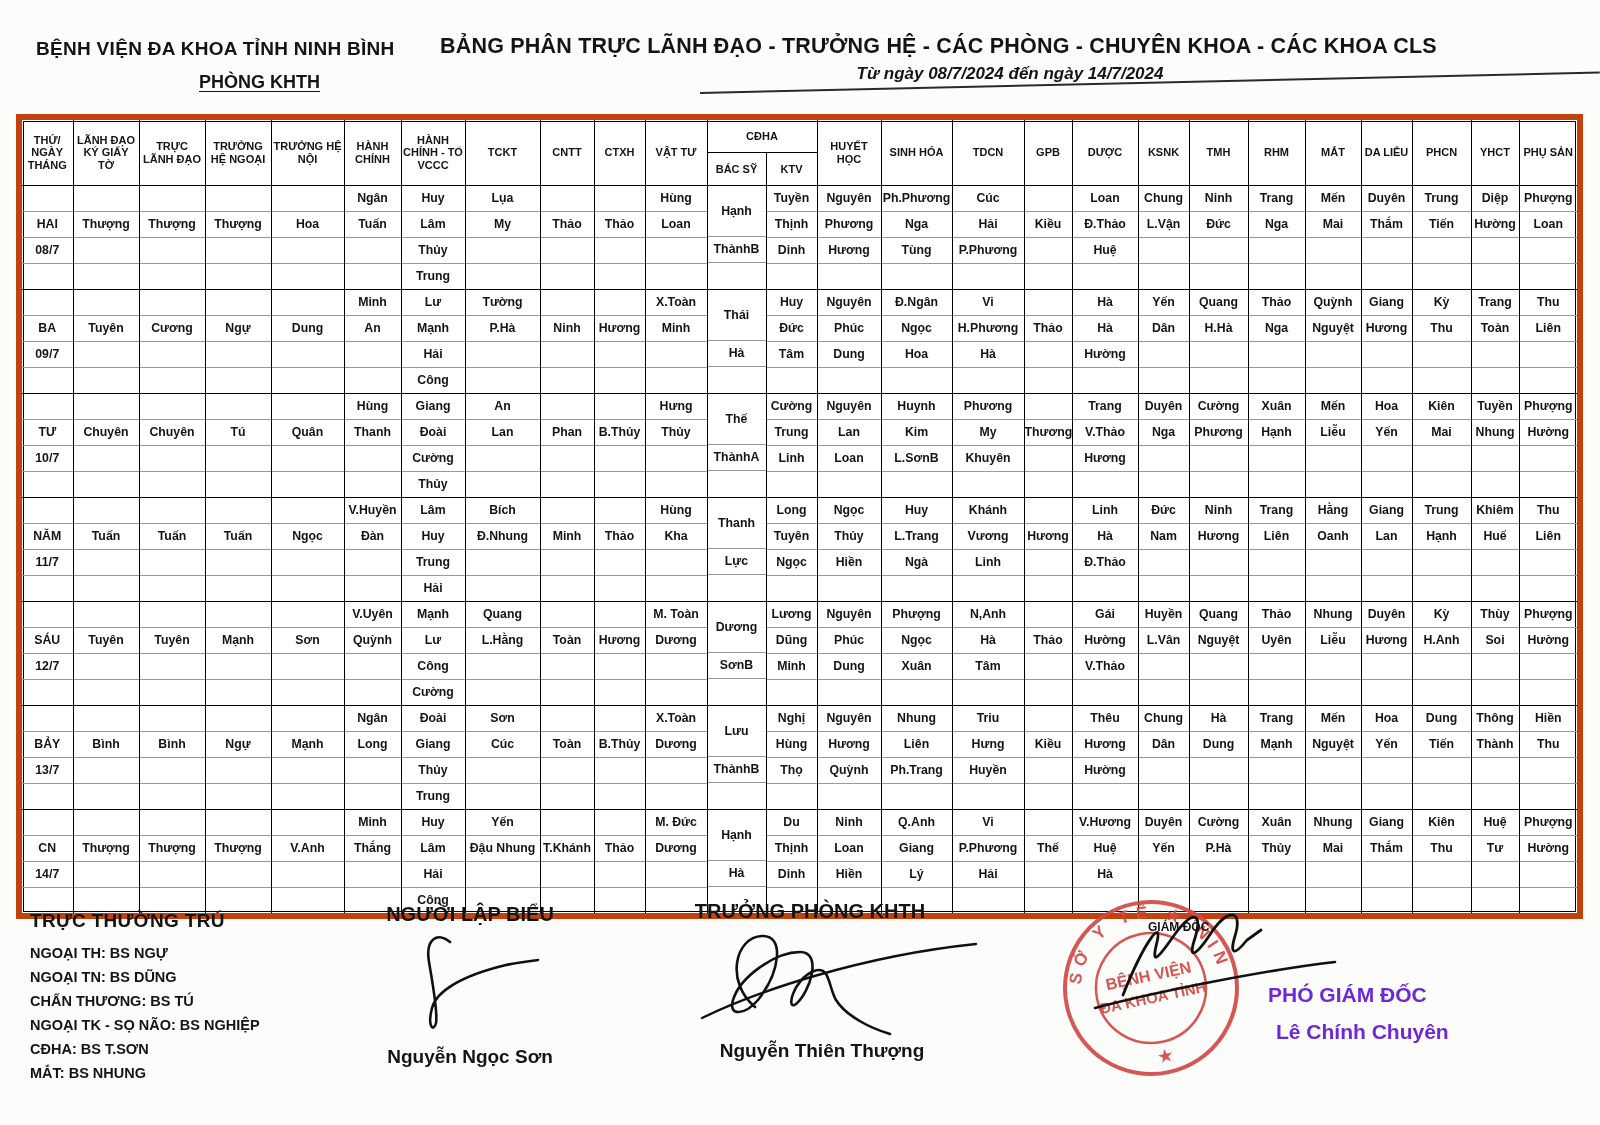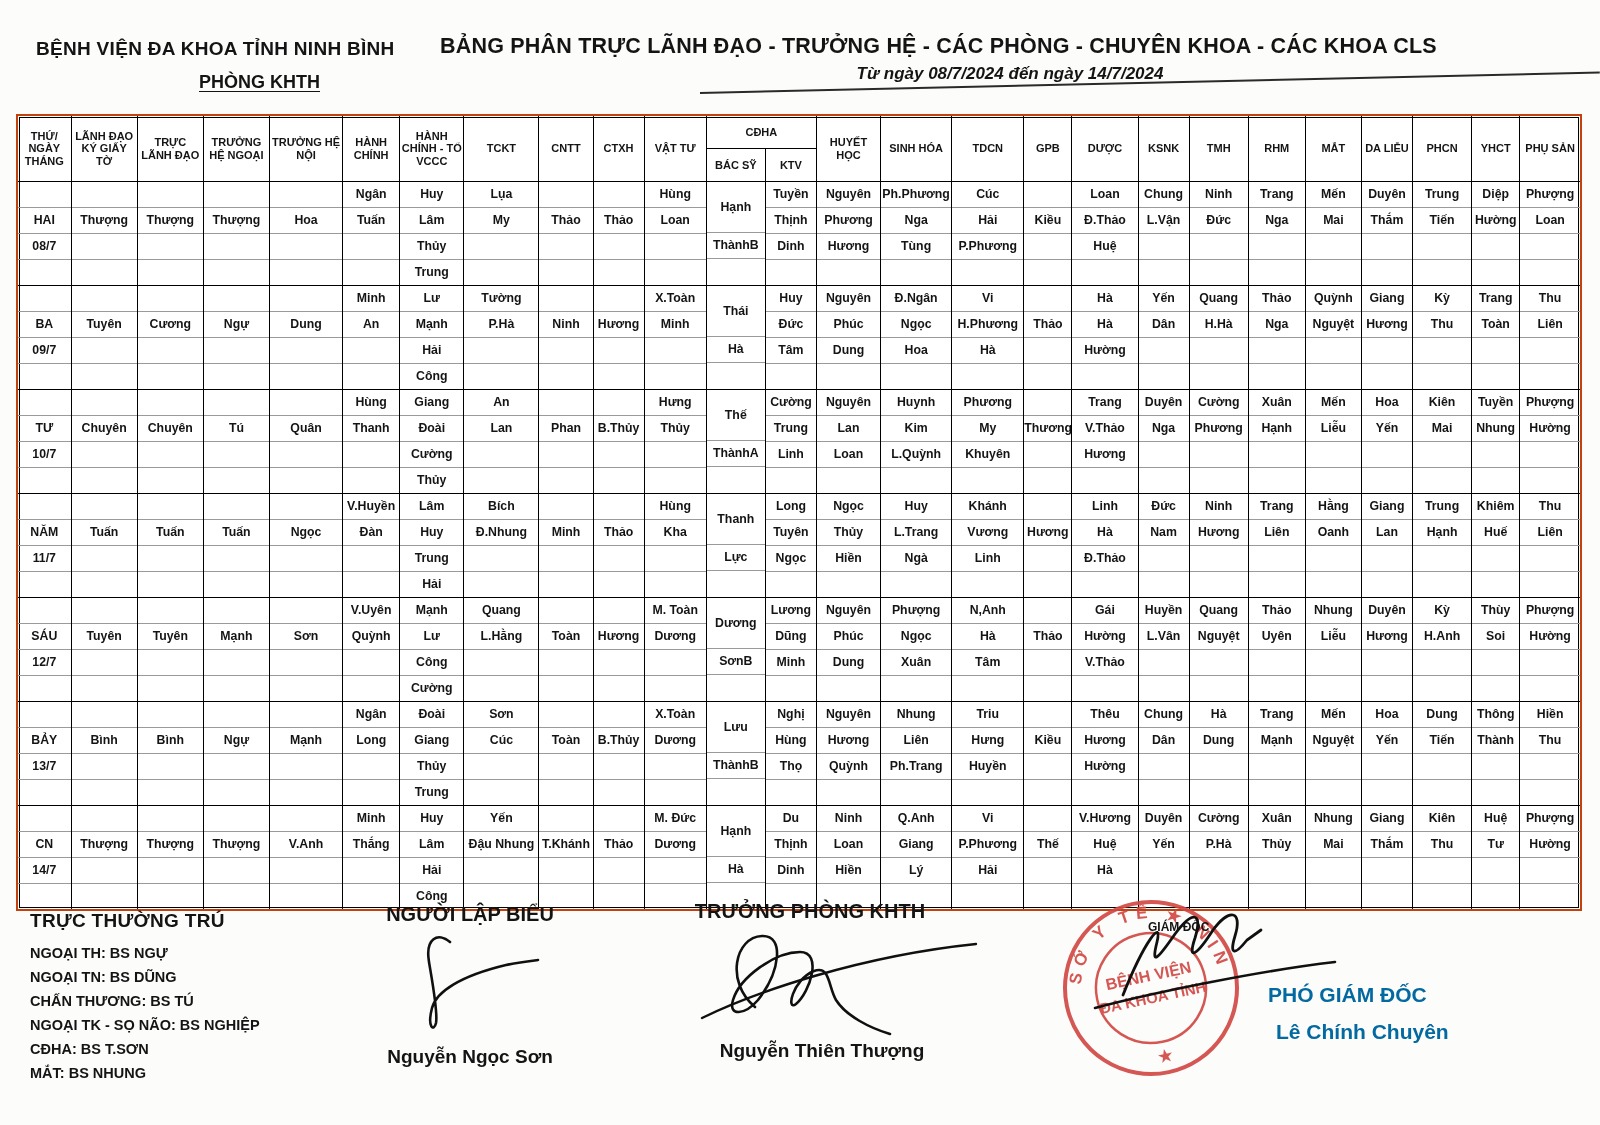--- a/index.html
+++ b/index.html
@@ -5,42 +5,42 @@
   html,body{margin:0;padding:0;}
   body{width:1600px;height:1125px;background:#fcfcfa;font-family:"Liberation Sans",sans-serif;color:#141414;position:relative;overflow:hidden;}
   .abs{position:absolute;}
   
   .org{left:36px;top:38px;font-size:19px;font-weight:bold;letter-spacing:.3px;text-align:center;}
   .dept{left:152px;top:72px;font-size:18px;font-weight:bold;text-decoration:underline;text-underline-offset:3px;margin-left:47px;}
   .title{left:440px;top:34px;width:1140px;font-size:21.5px;font-weight:bold;letter-spacing:.2px;}
   .subtitle{left:440px;top:64px;width:1140px;text-align:center;font-size:17px;font-weight:bold;font-style:italic;}
   .scanline{left:700px;top:92px;width:900px;height:0;border-top:2px solid #2a2a2a;transform:rotate(-1.3deg);transform-origin:left center;}
   
-  table.roster{position:absolute;left:16px;top:114px;width:1566px;border-collapse:collapse;table-layout:fixed;background:#fff;border:2px solid #c2410c;box-shadow:0 0 0 1px #fff inset,0 0 0 2px #000 inset;}
+  table.roster{position:absolute;left:16px;top:114px;width:1566px;border-collapse:collapse;table-layout:fixed;background:#fff;border:6px solid #c2410c;box-shadow:0 0 0 1px #fff inset,0 0 0 2px #000 inset;}
   table.roster th,table.roster td{border:1px solid #000;padding:0;vertical-align:top;}
   table.roster thead th{vertical-align:middle;text-align:center;font-size:11px;font-weight:bold;line-height:1.15;height:62px;padding:1px;}
   table.roster thead tr.sub th{height:30px;}
   tbody td{height:100px;}
   tbody tr td{border-top:2px solid #000;}
   .ln{height:25px;line-height:24px;font-size:12.3px;font-weight:bold;text-align:center;white-space:nowrap;overflow:hidden;border-bottom:1px solid #9a9a9a;}
   .ln:last-child{border-bottom:none;}
   .ln.dbl{height:50px;line-height:50px;}
   .ln.b{font-weight:bold;}
   
   .res-title{left:30px;top:910px;font-size:19px;font-weight:bold;letter-spacing:.3px;}
   .res-list{left:30px;top:942px;font-size:14.5px;font-weight:bold;line-height:23px;}
   .res-list div{margin-bottom:1px;}
   .prep-title{left:335px;top:903px;width:270px;text-align:center;font-size:20px;font-weight:bold;}
   .prep-name{left:335px;top:1046px;width:270px;text-align:center;font-size:19px;font-weight:bold;}
   .head-title{left:680px;top:900px;width:260px;text-align:center;font-size:20px;font-weight:bold;}
   .head-name{left:692px;top:1040px;width:260px;text-align:center;font-size:19px;font-weight:bold;}
   .dir-title{left:1148px;top:896px;font-size:12px;font-weight:bold;z-index:3;margin-top:24px;}
   .deputy-title{left:1268px;top:983px;font-size:21px;font-weight:bold;z-index:4;}
   .deputy-name{left:1276px;top:1020px;font-size:21px;font-weight:bold;z-index:4;}
-  .red{color:#0369a1;}
+  .red{color:#6d28d9;}
   .stamp{left:1058px;top:895px;z-index:1;opacity:.92;}
   .sig{z-index:5;}
   .sig-prep{left:398px;top:928px;}
   .sig-head{left:700px;top:922px;}
   .sig-dep{left:1085px;top:900px;}
 </style>
 </head>
 <body>
 
 <div class="abs org">BỆNH VIỆN ĐA KHOA TỈNH NINH BÌNH</div>
@@ -506,21 +506,21 @@
         </td>
         <td>
           <div class="ln">Nguyên</div>
           <div class="ln">Lan</div>
           <div class="ln">Loan</div>
           <div class="ln"></div>
         </td>
         <td>
           <div class="ln">Huynh</div>
           <div class="ln">Kim</div>
-          <div class="ln">L.Quỳnh</div>
+          <div class="ln">L.SơnB</div>
           <div class="ln"></div>
         </td>
         <td>
           <div class="ln">Phương</div>
           <div class="ln">My</div>
           <div class="ln">Khuyên</div>
           <div class="ln"></div>
         </td>
         <td>
           <div class="ln"></div>

